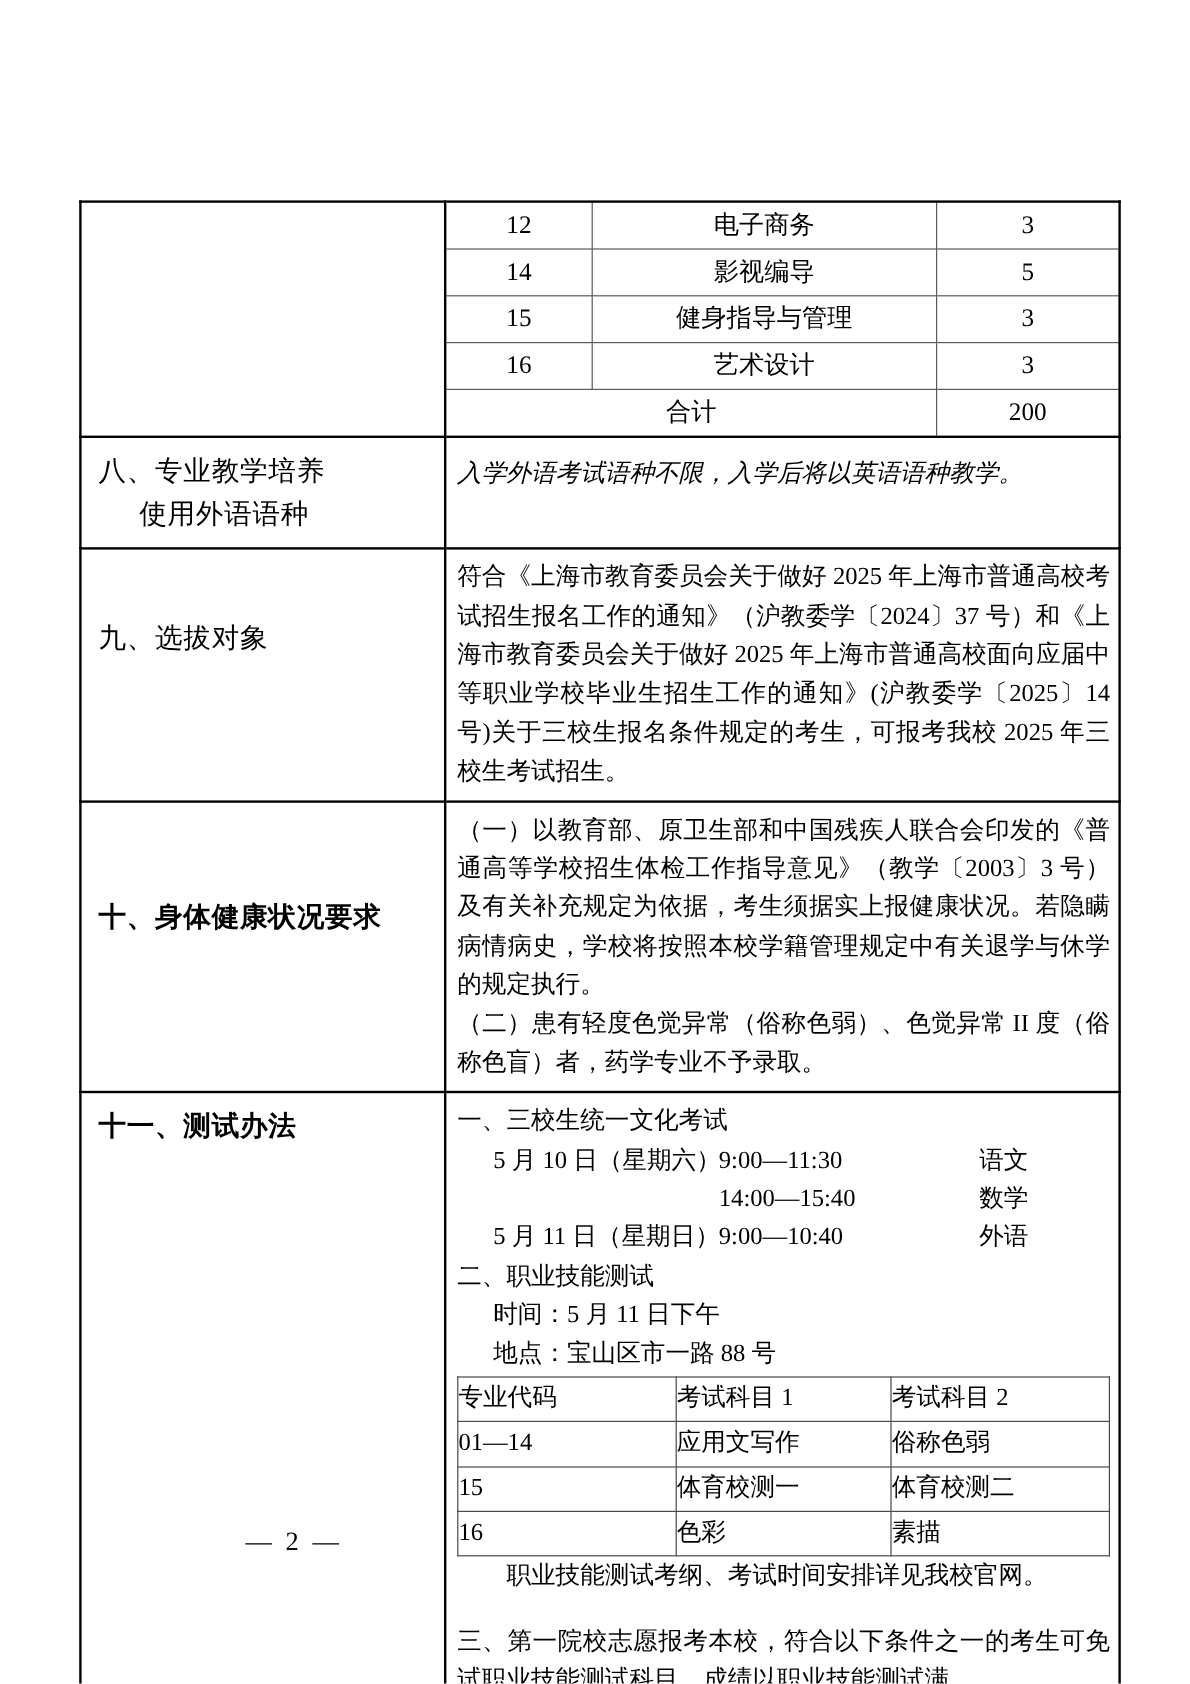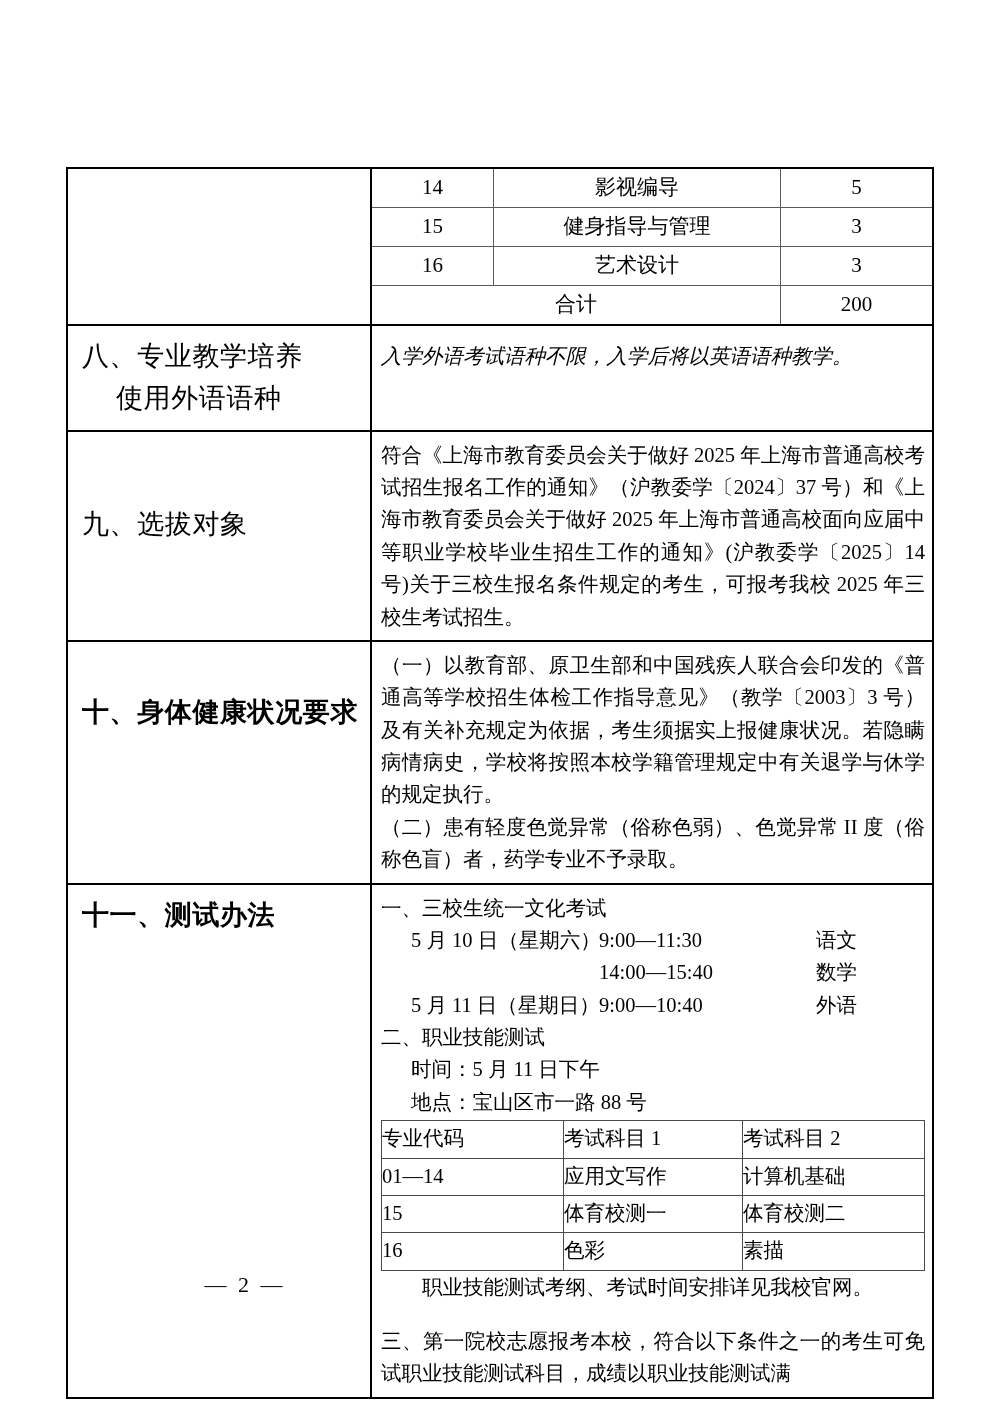--- a/index.html
+++ b/index.html
@@ -34,21 +34,21 @@
   }
   .outer-table > tbody > tr > td {
     border: 2.2px solid #000;
     vertical-align: top;
     padding: 0;
   }
   .col-label { width: 302px; }
   .col-body  { width: 560px; }
 
   .label-cell {
-    font-size: 27px;
+    font-size: 23px;
     line-height: 1.55;
     padding: 10px 0 10px 14px;
     letter-spacing: 0.6px;
   }
   .label-cell.bold { font-weight: bold; }
   .label-cell .indent { padding-left: 34px; display: block; }
 
   .body-cell {
     font-size: 20.5px;
     line-height: 1.58;
@@ -132,20 +132,25 @@
 
   <table class="outer-table">
     <tbody>
 
       <tr>
         <td class="col-label"></td>
         <td class="col-body majors-wrap">
           <table class="majors-table">
             <tbody>
               <tr>
+                <td class="m-no">12</td>
+                <td class="m-name">电子商务</td>
+                <td class="m-qty">3</td>
+              </tr>
+              <tr>
                 <td class="m-no">14</td>
                 <td class="m-name">影视编导</td>
                 <td class="m-qty">5</td>
               </tr>
               <tr>
                 <td class="m-no">15</td>
                 <td class="m-name">健身指导与管理</td>
                 <td class="m-qty">3</td>
               </tr>
               <tr>
@@ -169,30 +174,30 @@
             <span class="indent">使用外语语种</span>
           </div>
         </td>
         <td class="col-body">
           <div class="body-cell" style="padding-top:14px;padding-bottom:14px;font-style:italic;">入学外语考试语种不限，入学后将以英语语种教学。</div>
         </td>
       </tr>
 
       <tr>
         <td class="col-label">
-          <div class="label-cell" style="padding-top:72px;">九、选拔对象</div>
+          <div class="label-cell" style="padding-top:56px;">九、选拔对象</div>
         </td>
         <td class="col-body">
           <div class="body-cell">符合《上海市教育委员会关于做好 2025 年上海市普通高校考试招生报名工作的通知》（沪教委学〔2024〕37 号）和《上海市教育委员会关于做好 2025 年上海市普通高校面向应届中等职业学校毕业生招生工作的通知》(沪教委学〔2025〕14 号)关于三校生报名条件规定的考生，可报考我校 2025 年三校生考试招生。</div>
         </td>
       </tr>
 
       <tr>
         <td class="col-label">
-          <div class="label-cell bold" style="padding-top:50px;">十、身体健康状况要求</div>
+          <div class="label-cell bold" style="padding-top:78px;">十、身体健康状况要求</div>
         </td>
         <td class="col-body">
           <div class="body-cell">
             <p>（一）以教育部、原卫生部和中国残疾人联合会印发的《普通高等学校招生体检工作指导意见》（教学〔2003〕3 号）及有关补充规定为依据，考生须据实上报健康状况。若隐瞒病情病史，学校将按照本校学籍管理规定中有关退学与休学的规定执行。</p>
             <p>（二）患有轻度色觉异常（俗称色弱）、色觉异常 II 度（俗称色盲）者，药学专业不予录取。</p>
           </div>
         </td>
       </tr>
 
       <tr>
@@ -227,21 +232,21 @@
             <table class="exam-table">
               <tbody>
                 <tr>
                   <td class="e-a">专业代码</td>
                   <td class="e-b">考试科目 1</td>
                   <td class="e-c">考试科目 2</td>
                 </tr>
                 <tr>
                   <td class="e-a">01—14</td>
                   <td class="e-b">应用文写作</td>
-                  <td class="e-c">计算机基础</td>
+                  <td class="e-c">俗称色弱</td>
                 </tr>
                 <tr>
                   <td class="e-a">15</td>
                   <td class="e-b">体育校测一</td>
                   <td class="e-c">体育校测二</td>
                 </tr>
                 <tr>
                   <td class="e-a">16</td>
                   <td class="e-b">色彩</td>
                   <td class="e-c">素描</td>

